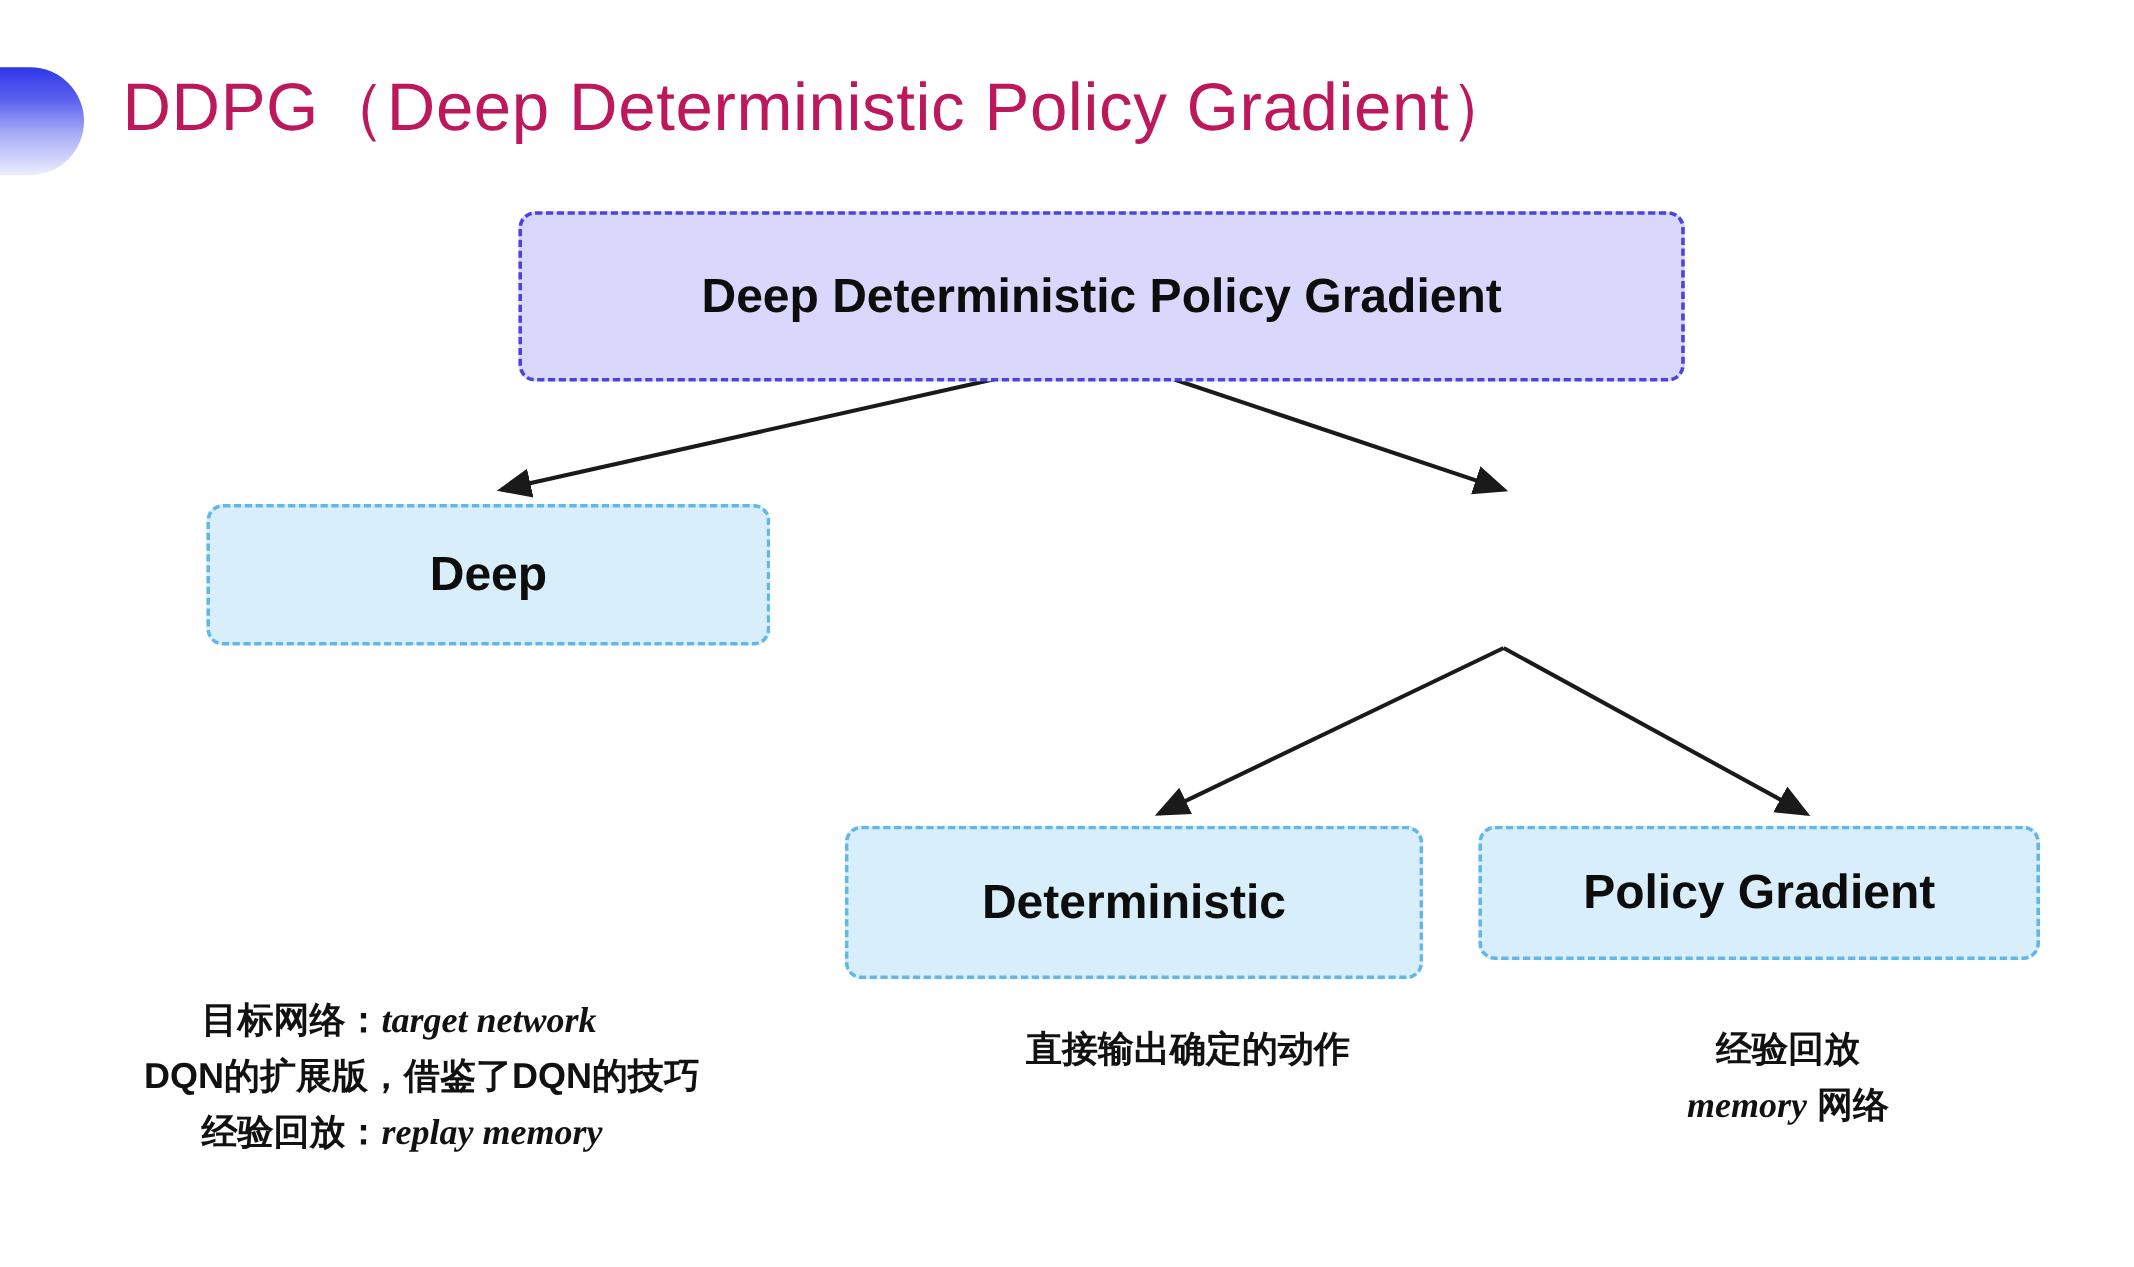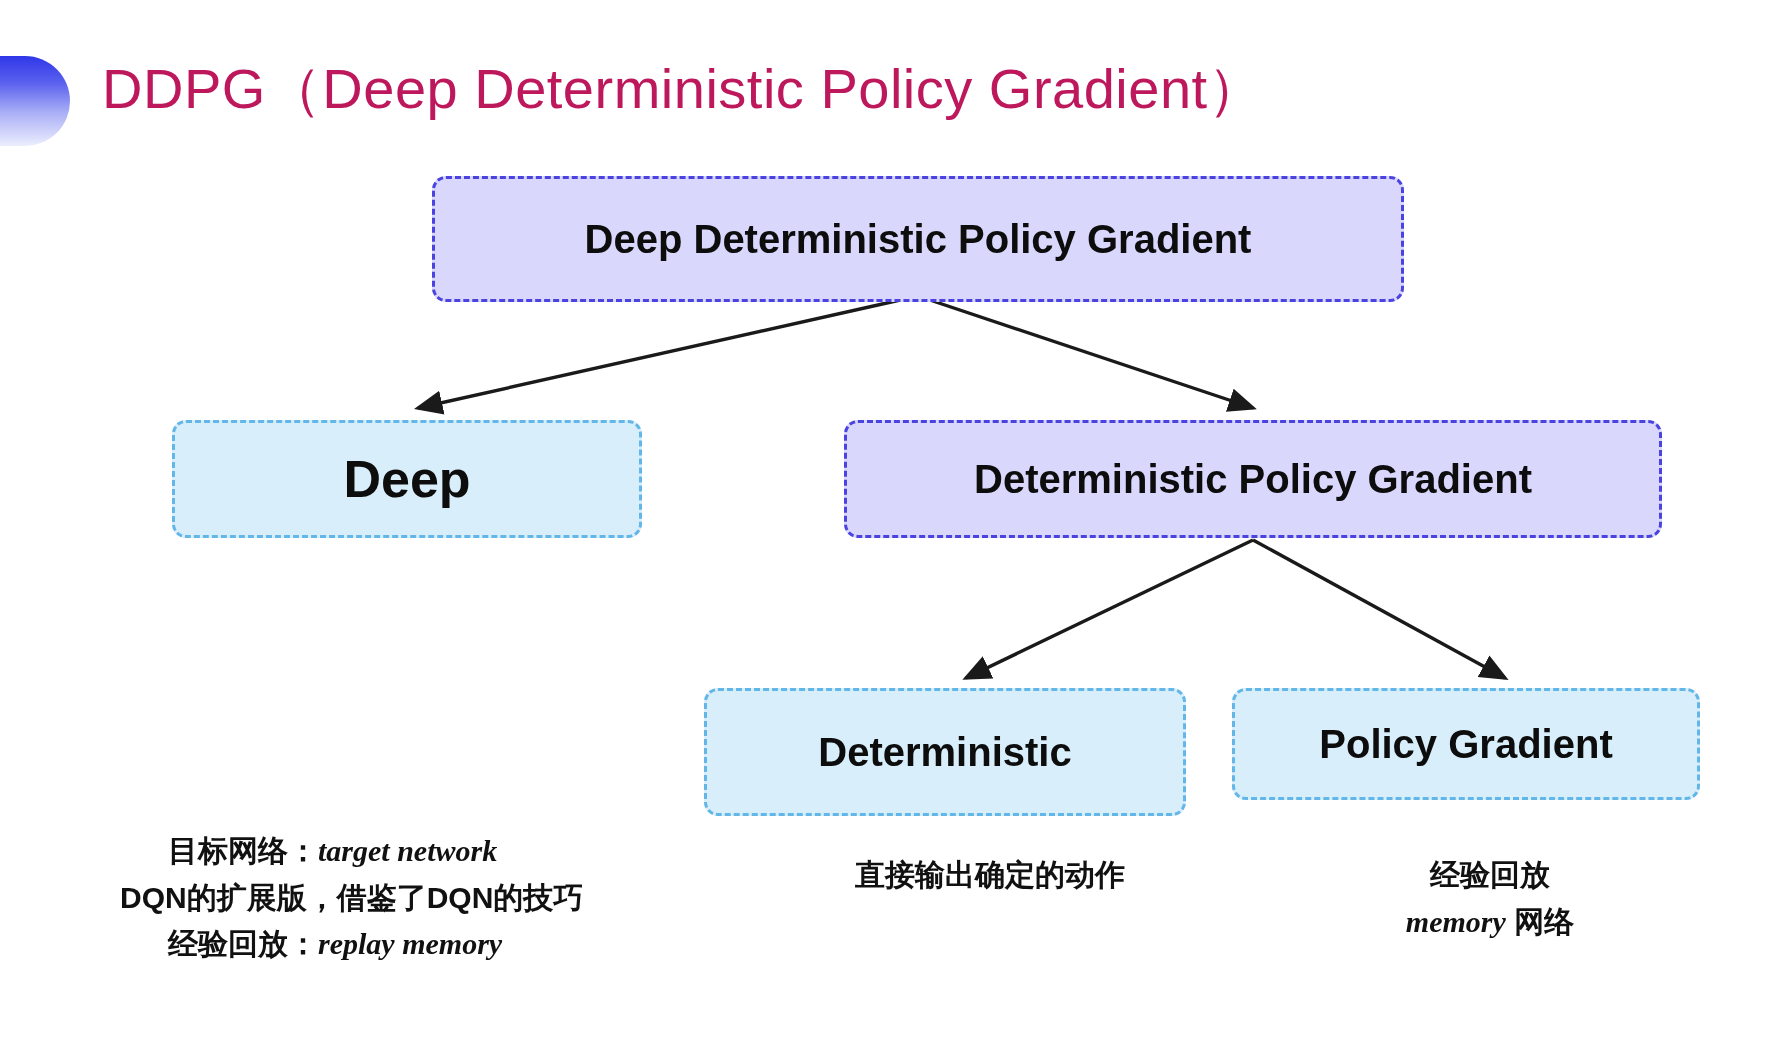--- a/index.html
+++ b/index.html
@@ -72,22 +72,22 @@
   }
   .node.purple {
     background: #d9d7fc;
     border: 3px dashed #4a43e0;
   }
   .node.blue {
     background: #d8eefb;
     border: 3px dashed #62b6e8;
   }
 
-  #node-root   { left: 432px; top: 176px; width: 972px; height: 126px; font-size: 40px; }
-  #node-deep   { left: 172px; top: 420px; width: 470px; height: 118px; font-size: 52px; text-align: center; }
+  #node-root   { left: 432px; top: 176px; width: 972px; height: 142px; font-size: 40px; }
+  #node-deep   { left: 172px; top: 420px; width: 470px; height: 118px; font-size: 40px; text-align: center; }
   #node-dpg    { left: 844px; top: 420px; width: 818px; height: 118px; font-size: 40px; }
   #node-det    { left: 704px; top: 688px; width: 482px; height: 128px; font-size: 40px; }
   #node-pg     { left: 1232px; top: 688px; width: 468px; height: 112px; font-size: 40px; }
 
   
   .caption {
     position: absolute;
     color: #111111;
     line-height: 1.55;
   }
@@ -158,23 +158,20 @@
   </svg>
 
   <div class="node purple" id="node-root">
     <span>Deep Deterministic Policy Gradient</span>
   </div>
 
   <div class="node blue" id="node-deep">
     <span>Deep</span>
   </div>
 
-  <div class="node purple" id="node-dpg">
-    <span>Deterministic Policy Gradient</span>
-  </div>
 
   <div class="node blue" id="node-det">
     <span>Deterministic</span>
   </div>
 
   <div class="node blue" id="node-pg">
     <span>Policy Gradient</span>
   </div>
 
   <div class="caption" id="caption-left">

